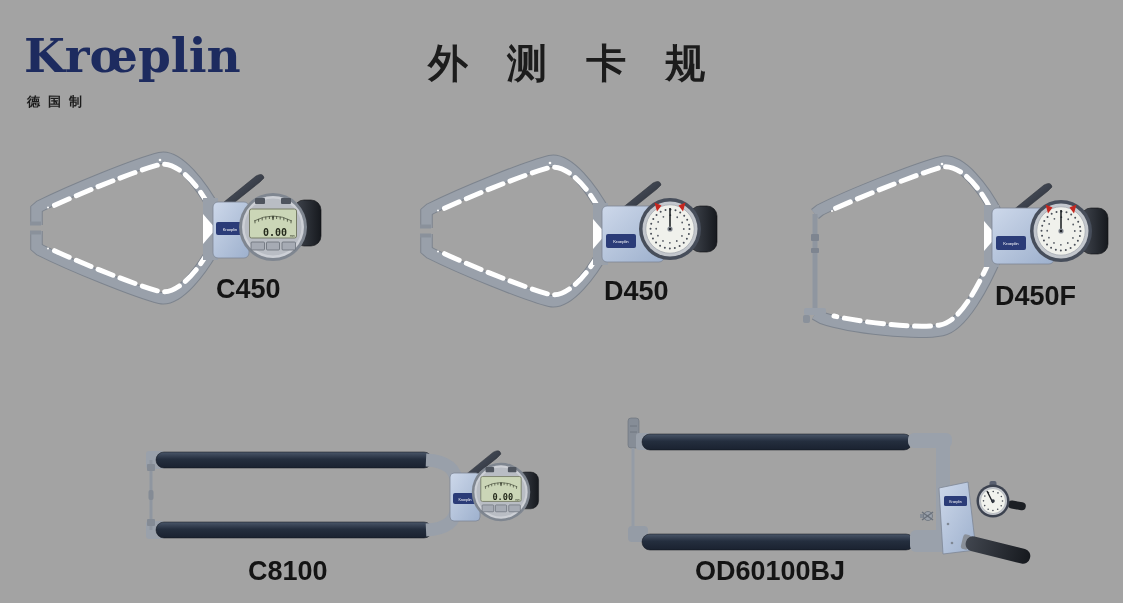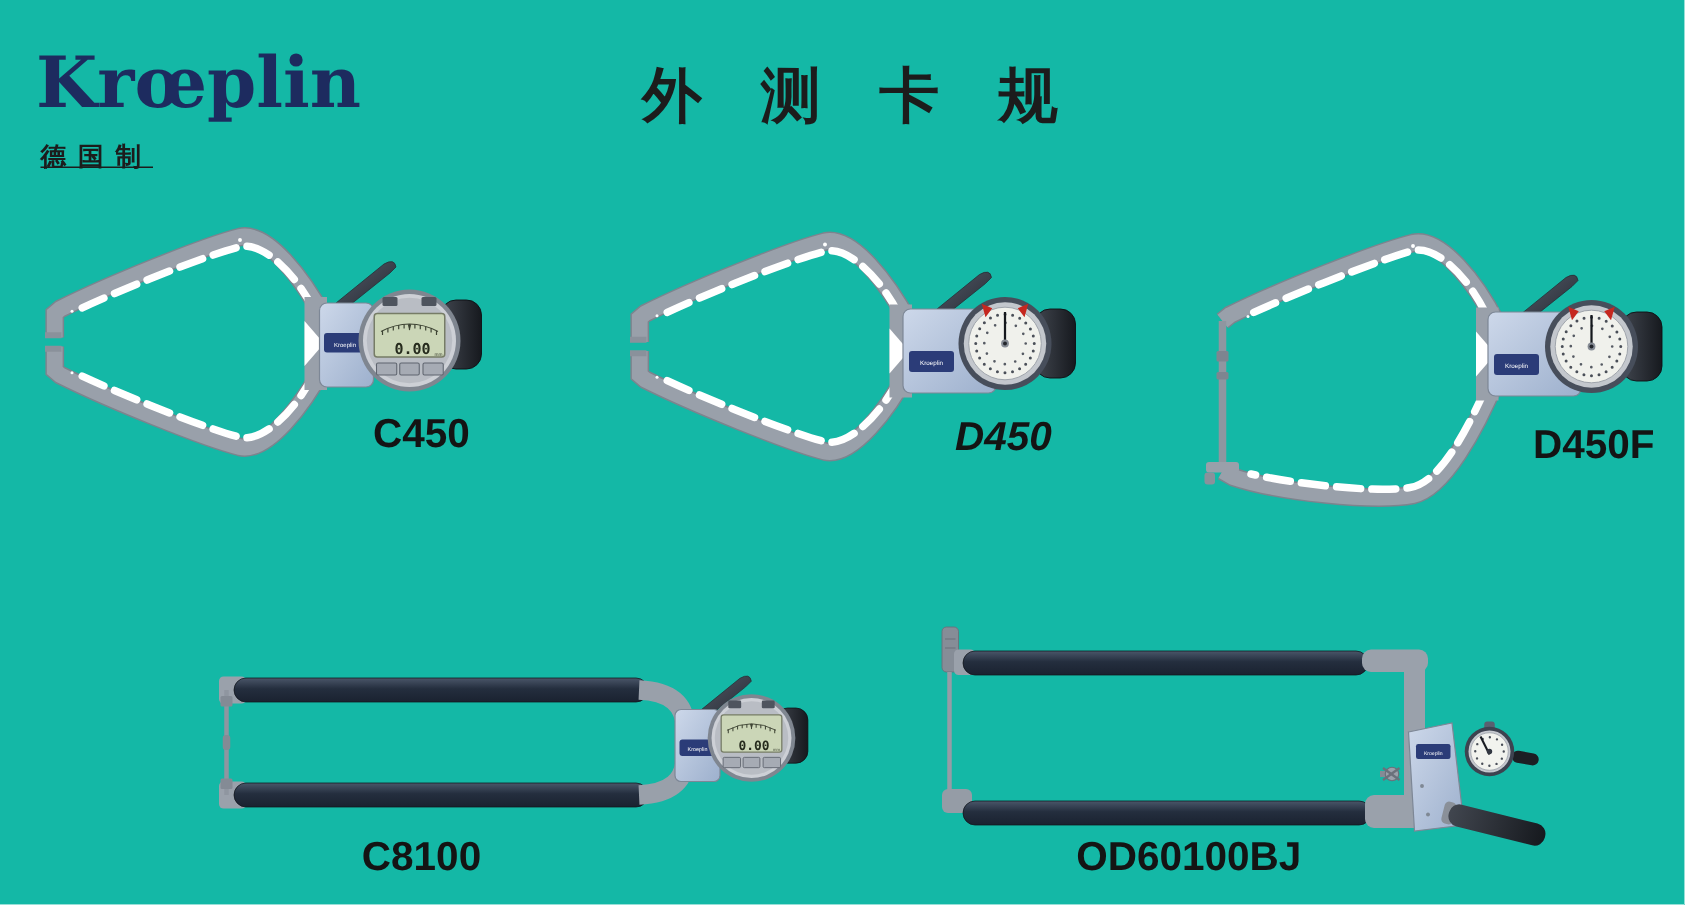--- a/index.html
+++ b/index.html
@@ -1,29 +1,29 @@
 <!DOCTYPE html>
 <html><head>
 <meta charset="utf-8">
 <style>
   html,body{margin:0;padding:0;background:#ffffff;}
-  .page{position:relative;width:1123px;height:603px;background:#14b8a6;overflow:hidden;
+  .page{position:relative;width:1123px;height:603px;background:#a3a3a3;overflow:hidden;
         font-family:"Liberation Sans",sans-serif;}
   .logo{position:absolute;left:24px;top:28px;font-family:"DejaVu Serif",serif;
         font-weight:bold;font-size:47px;color:#1d2b5f;letter-spacing:0;}
-  .made-in{position:absolute;left:27px;top:93px;font-size:17px;font-weight:bold;
-        letter-spacing:8px;color:#1c1c1c;text-decoration:underline;}
+  .made-in{position:absolute;left:27px;top:93px;font-size:13px;font-weight:bold;
+        letter-spacing:8px;color:#1c1c1c;}
   .title{position:absolute;left:428px;top:36px;margin:0;font-size:40px;font-weight:bold;
         letter-spacing:14px;color:#1c1c1c;font-family:"Liberation Sans","DejaVu Sans",sans-serif;}
   .caption{position:absolute;font-size:27px;font-weight:bold;color:#141414;
-        text-align:center;font-family:"Liberation Sans",sans-serif;}
+        text-align:left;font-family:"Liberation Sans",sans-serif;}
   .cap-c450{left:216px;top:274px;width:130px;}
-  .cap-d450{left:604px;top:276px;width:130px;font-style:italic;}
+  .cap-d450{left:604px;top:276px;width:130px;}
   .cap-d450f{left:995px;top:281px;width:135px;}
-  .cap-c8100{left:216px;top:556px;width:130px;}
+  .cap-c8100{left:248px;top:556px;width:130px;}
   .cap-od{left:695px;top:556px;width:195px;}
   .fig{position:absolute;}
 </style>
 </head>
 <body>
 
 <div class="page">
 
   <div class="logo">Krœplin</div>
   <div class="made-in">德国制</div>

